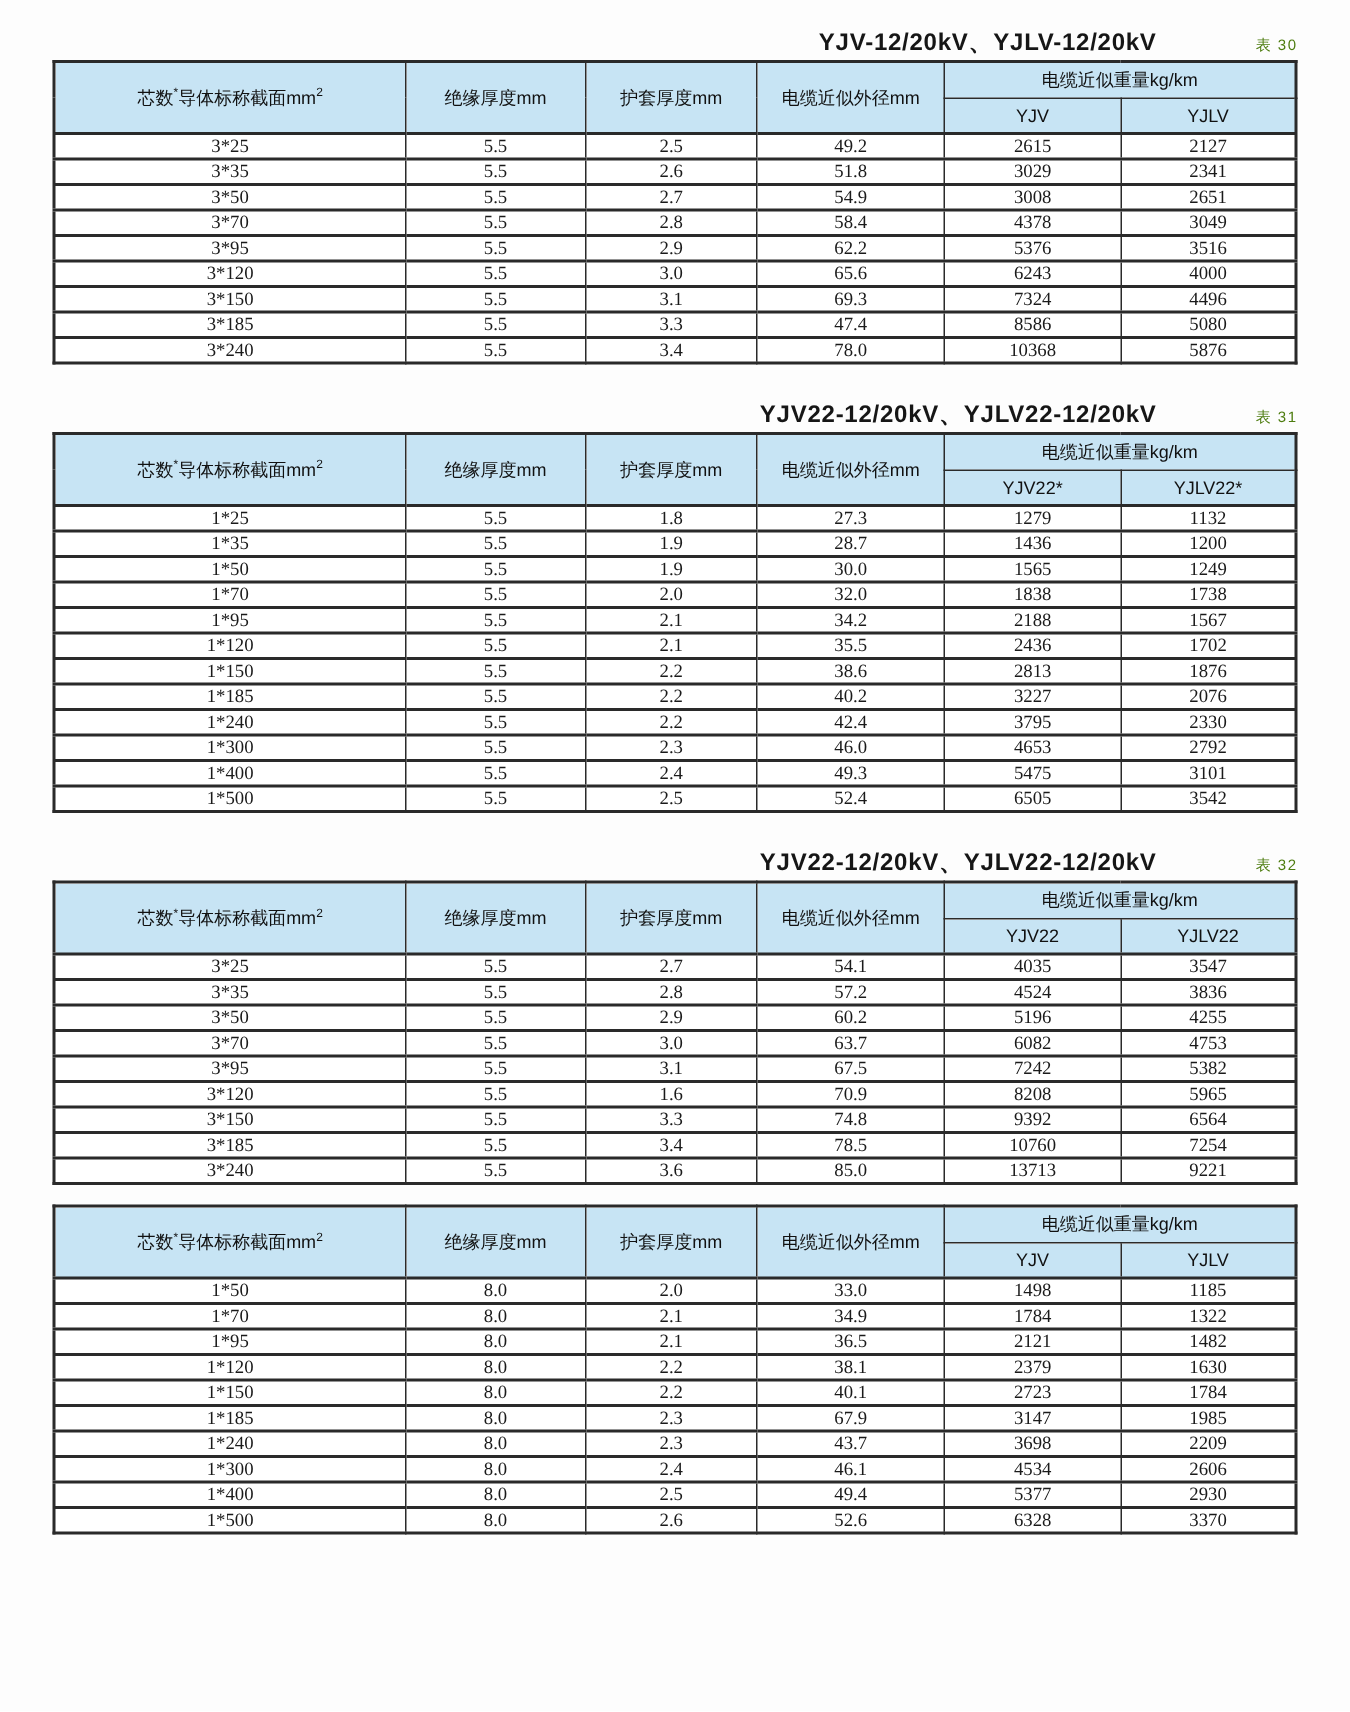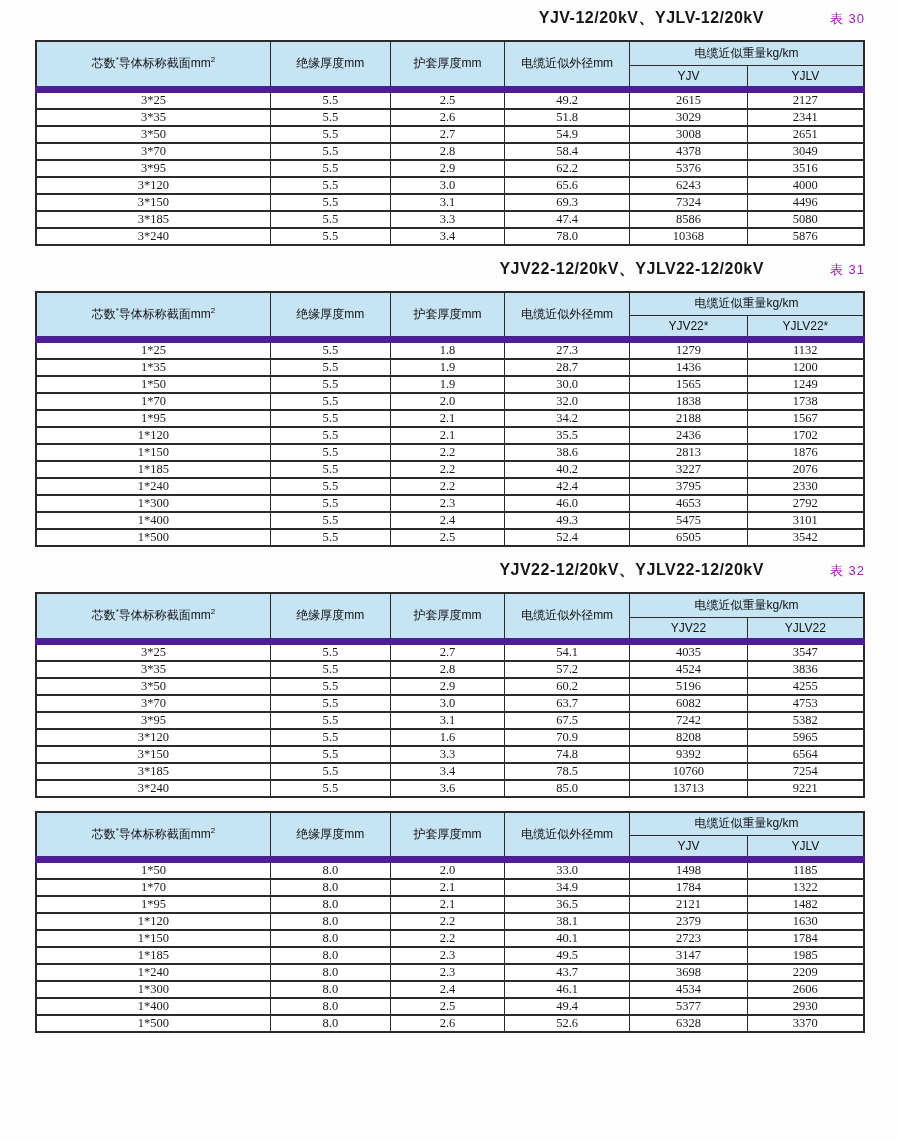--- a/index.html
+++ b/index.html
@@ -10,38 +10,38 @@
     padding: 6px 35px 4px 35px;
     font-family: "Liberation Sans", sans-serif;
     color: #111;
   }
   .tbl-section { margin-bottom: 13px; }
   .title-row {
     display: flex; justify-content: flex-end; align-items: baseline;
     height: 22px; margin: 2px 0 10px 0;
   }
   .tbl-title {
-    margin: 0 66px 0 0; font-size: 16px; font-weight: 700;
+    margin: 10px 66px 0 0; font-size: 16px; font-weight: 700;
     letter-spacing: 0.5px; color: #161616;
   }
-  .tbl-tag { font-size: 13px; font-weight: 400; color: #a21caf; letter-spacing: 1px; }
+  .tbl-tag { font-size: 10px; font-weight: 400; color: #4d7c0f; letter-spacing: 1px; }
   table.spec {
     width: 100%; border-collapse: collapse; table-layout: fixed;
     border: 2px solid #2a2a2a;
   }
   .spec th, .spec td {
     border: 1px solid #2a2a2a; text-align: center; vertical-align: middle;
     padding: 0; overflow: hidden; white-space: nowrap;
   }
   .spec th {
     background: #c7e4f4; font-weight: 400; font-size: 12px; height: 24px;
   }
   .spec thead tr:first-child th { border-bottom-width: 1px; }
   .spec thead th.merged { height: 48px; }
-  .spec thead { border-bottom: 7px solid #4c1d95; }
+  .spec thead { border-bottom: 2px solid #4c1d95; }
   .spec tbody td {
     font-family: "Liberation Serif", serif; font-size: 12.5px; height: 16px;
     border-top-width: 2px; background: #fff; color: #1a1a1a;
   }
   .spec sup { font-size: 8px; line-height: 0; }
   col.c1 { width: 28.3%; }
   col.c2 { width: 14.5%; }
   col.c3 { width: 13.8%; }
   col.c4 { width: 15.1%; }
   col.c5 { width: 14.2%; }
@@ -449,21 +449,21 @@
             <td>8.0</td>
             <td>2.2</td>
             <td>40.1</td>
             <td>2723</td>
             <td>1784</td>
           </tr>
           <tr>
             <td>1*185</td>
             <td>8.0</td>
             <td>2.3</td>
-            <td>49.5</td>
+            <td>67.9</td>
             <td>3147</td>
             <td>1985</td>
           </tr>
           <tr>
             <td>1*240</td>
             <td>8.0</td>
             <td>2.3</td>
             <td>43.7</td>
             <td>3698</td>
             <td>2209</td>

